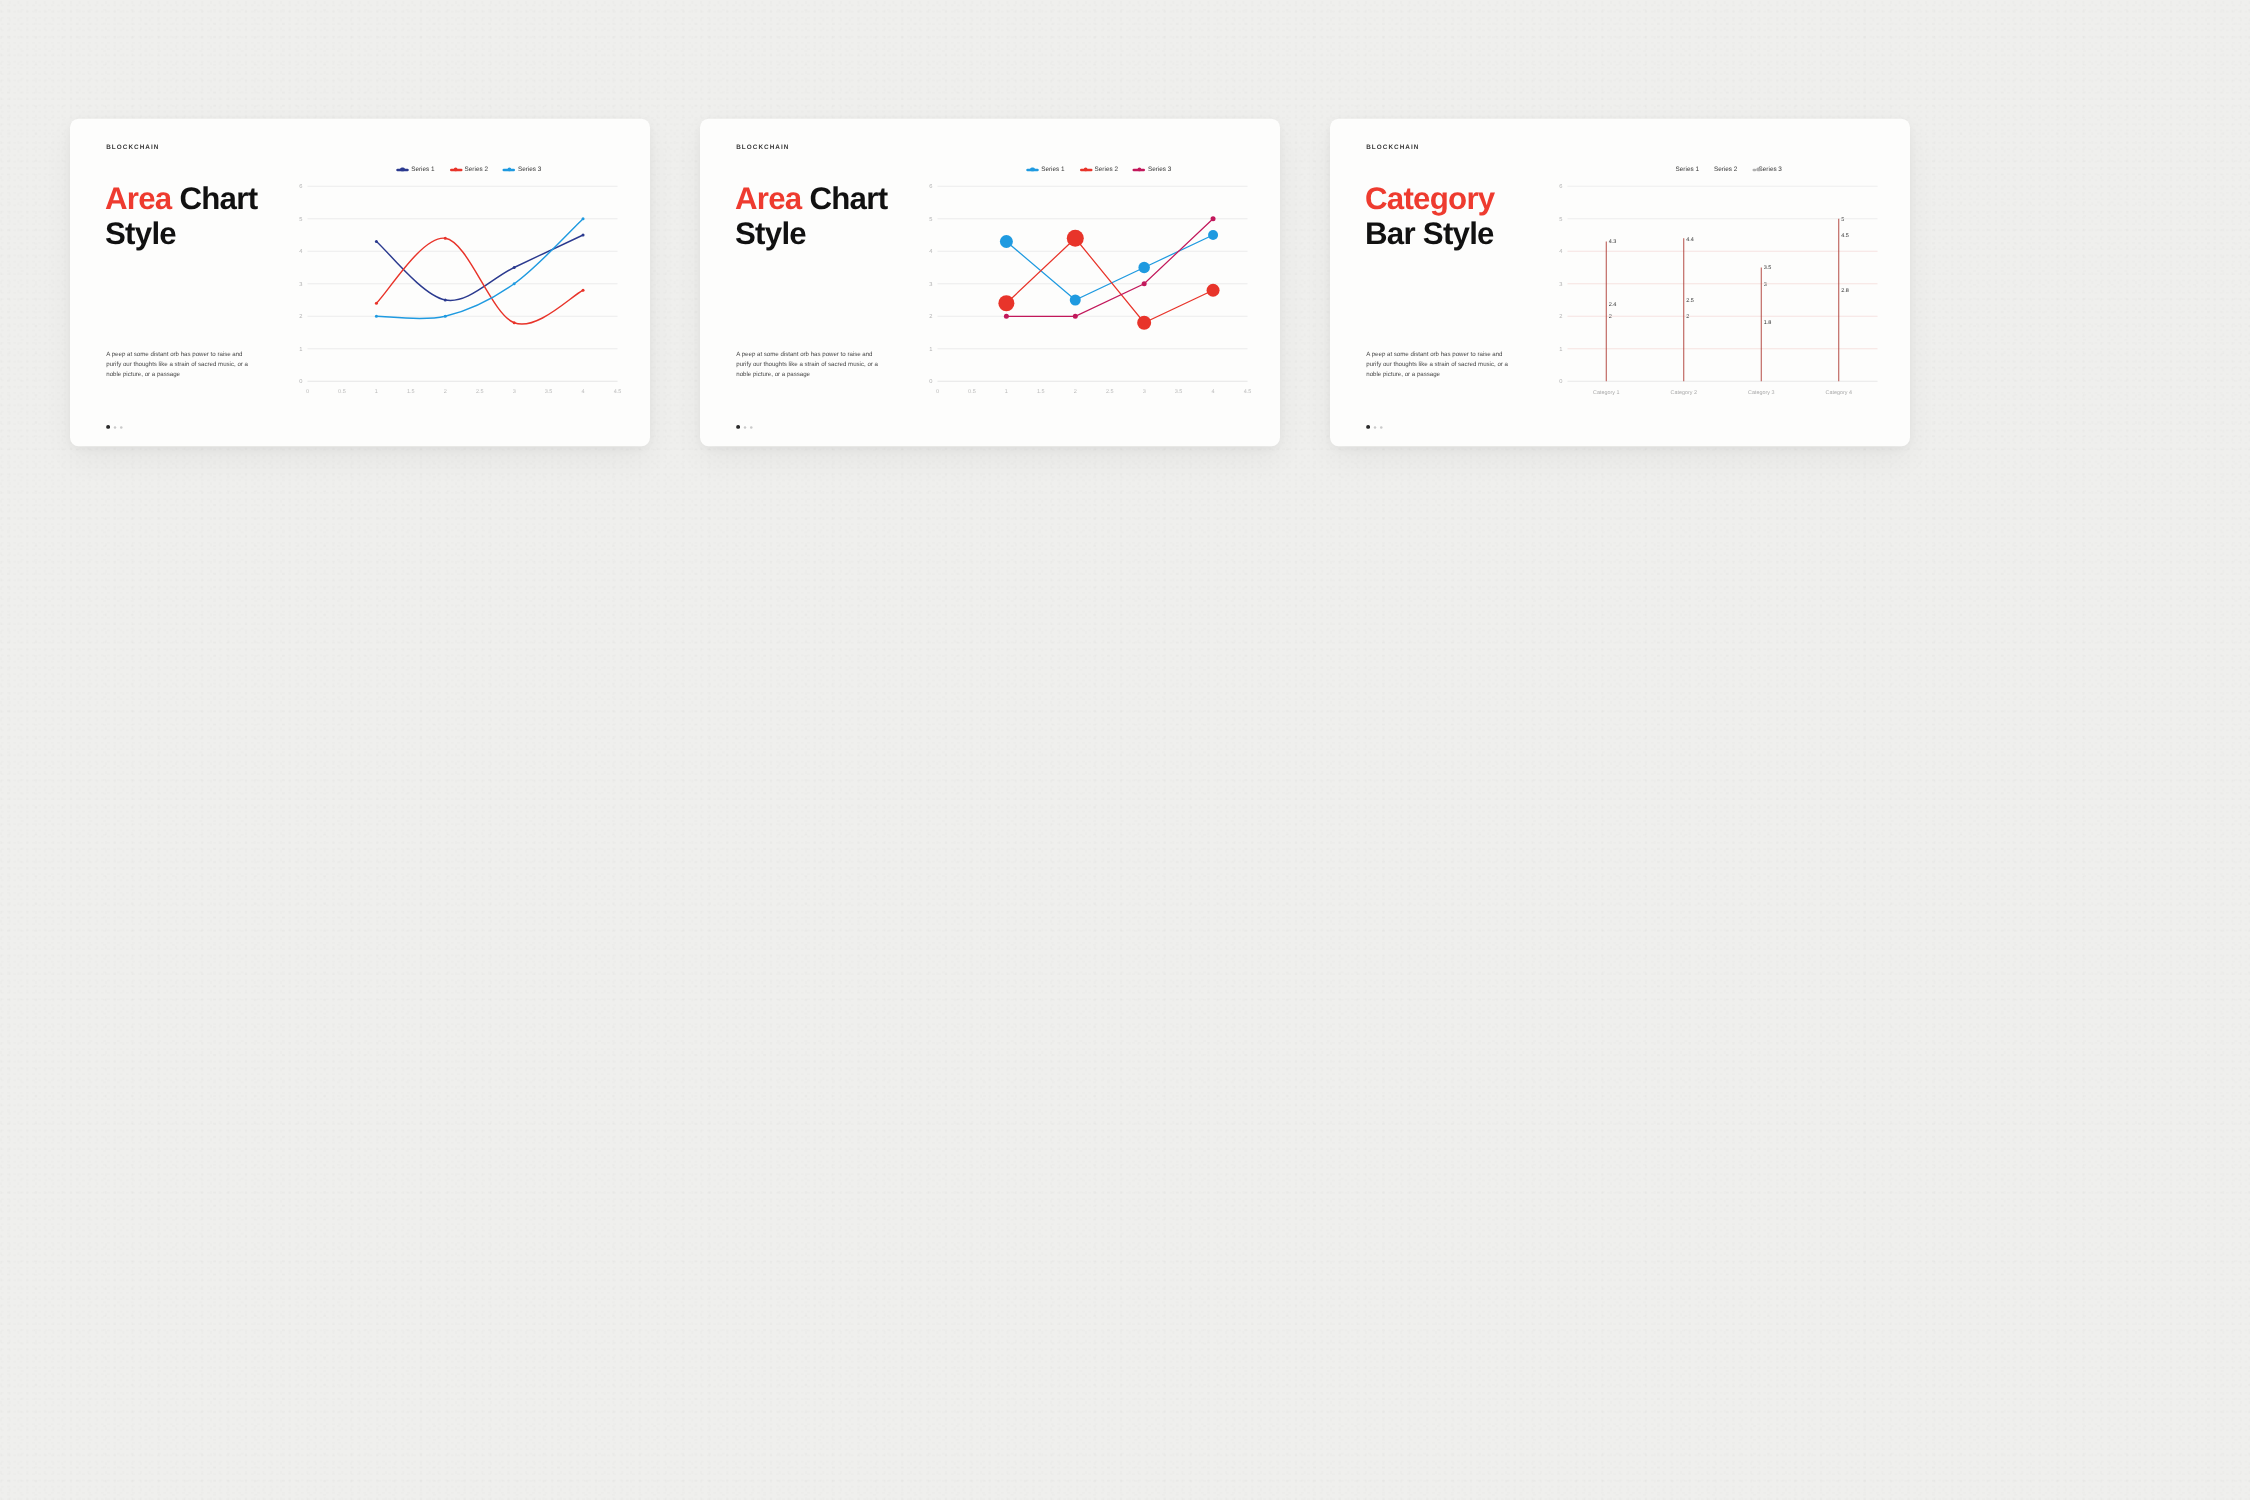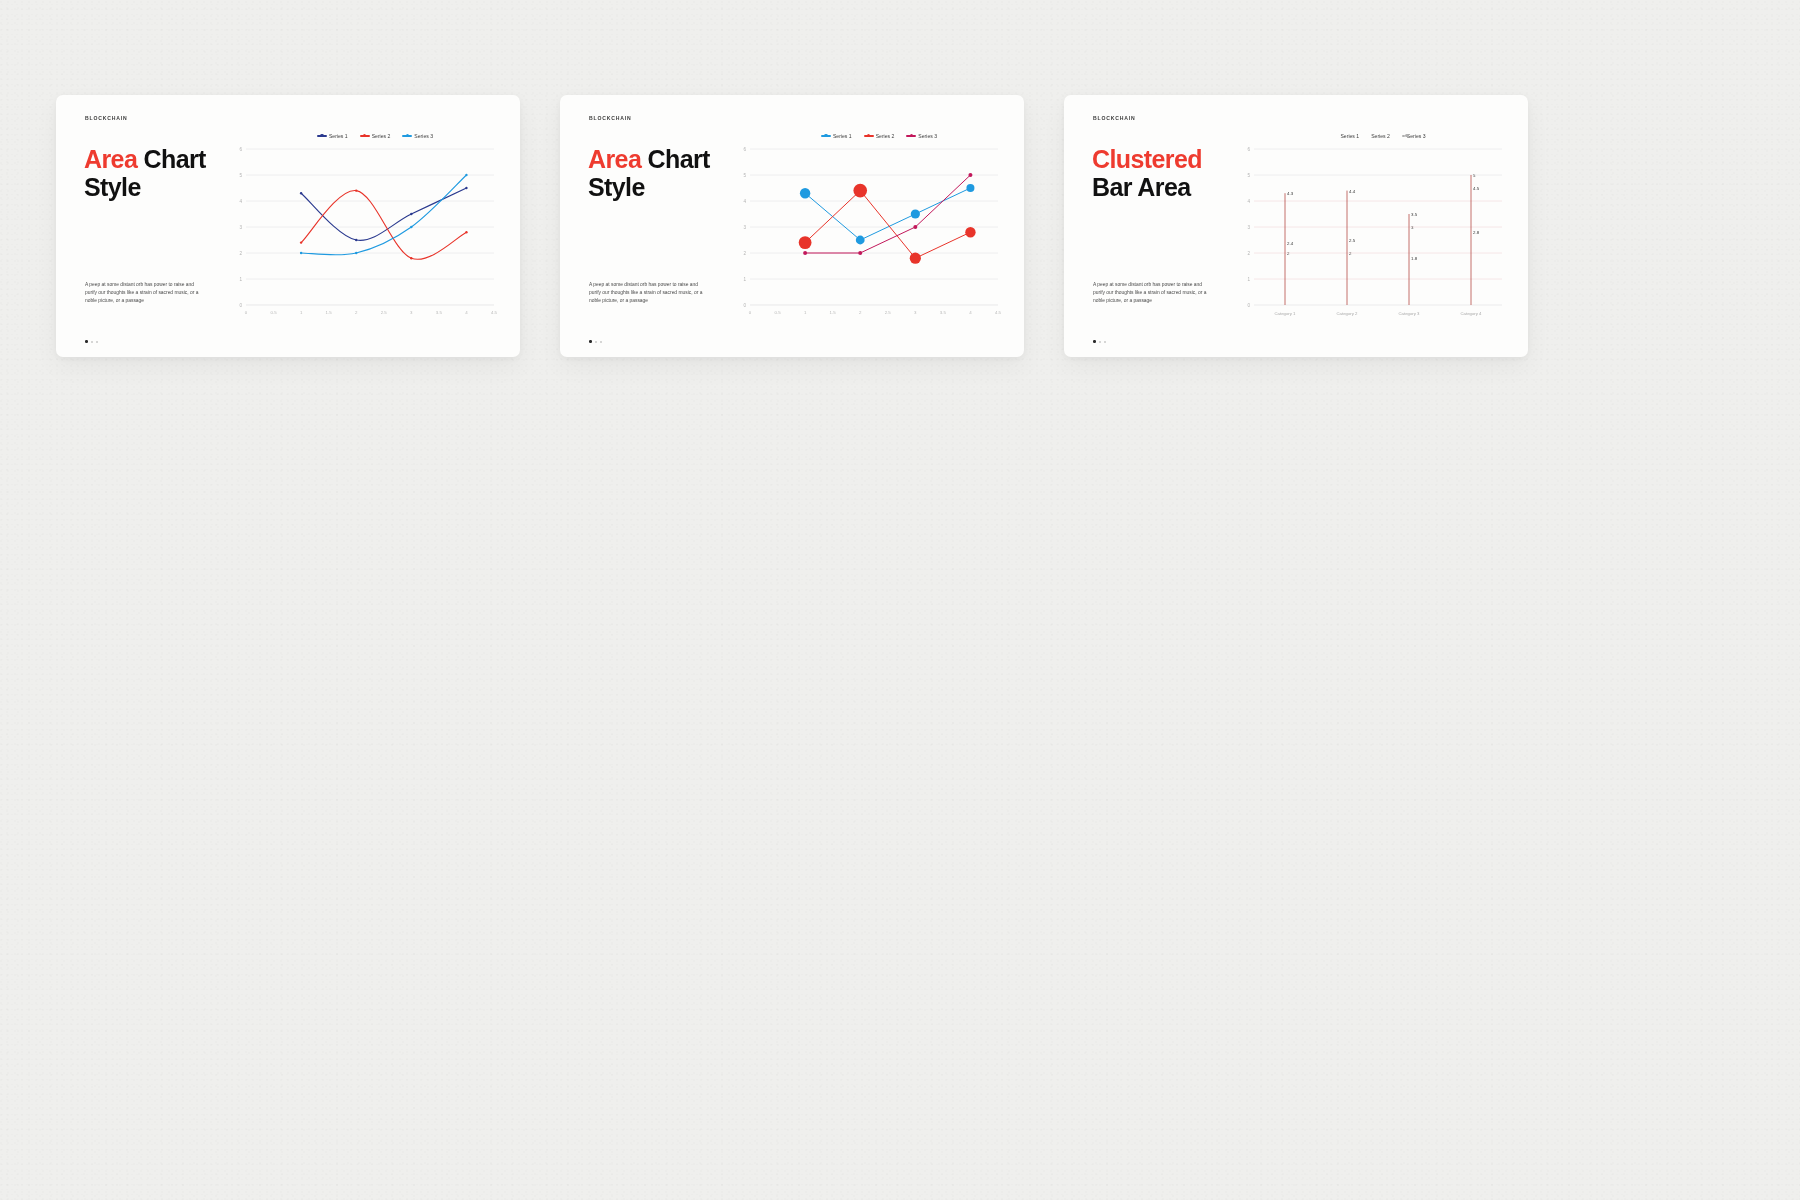--- a/index.html
+++ b/index.html
@@ -224,21 +224,21 @@
           <div class="xtick" style="left: 195.333px; top: 167px;">3</div>
           <div class="xtick" style="left: 222.889px; top: 167px;">3.5</div>
           <div class="xtick" style="left: 250.444px; top: 167px;">4</div>
           <div class="xtick" style="left: 278px; top: 167px;">4.5</div>
         </div>
     </div>
   </section>
 
   <section class="slide">
     <div class="kicker">BLOCKCHAIN</div>
-    <h1 class="title"><span class="accent">Clustered</span><br><span>Bar Area</span></h1>
+    <h1 class="title"><span class="accent">Category</span><br><span>Bar Style</span></h1>
     <p class="body-copy">A peep at some distant orb has power to raise and purify our thoughts like a strain of sacred music, or a noble picture, or a passage</p>
     <div class="dots">
       <i></i>
         <i class="s"></i>
         <i class="s"></i>
     </div>
 
     <div class="chart-wrap">
       <div class="legend">
         <span class="li">

